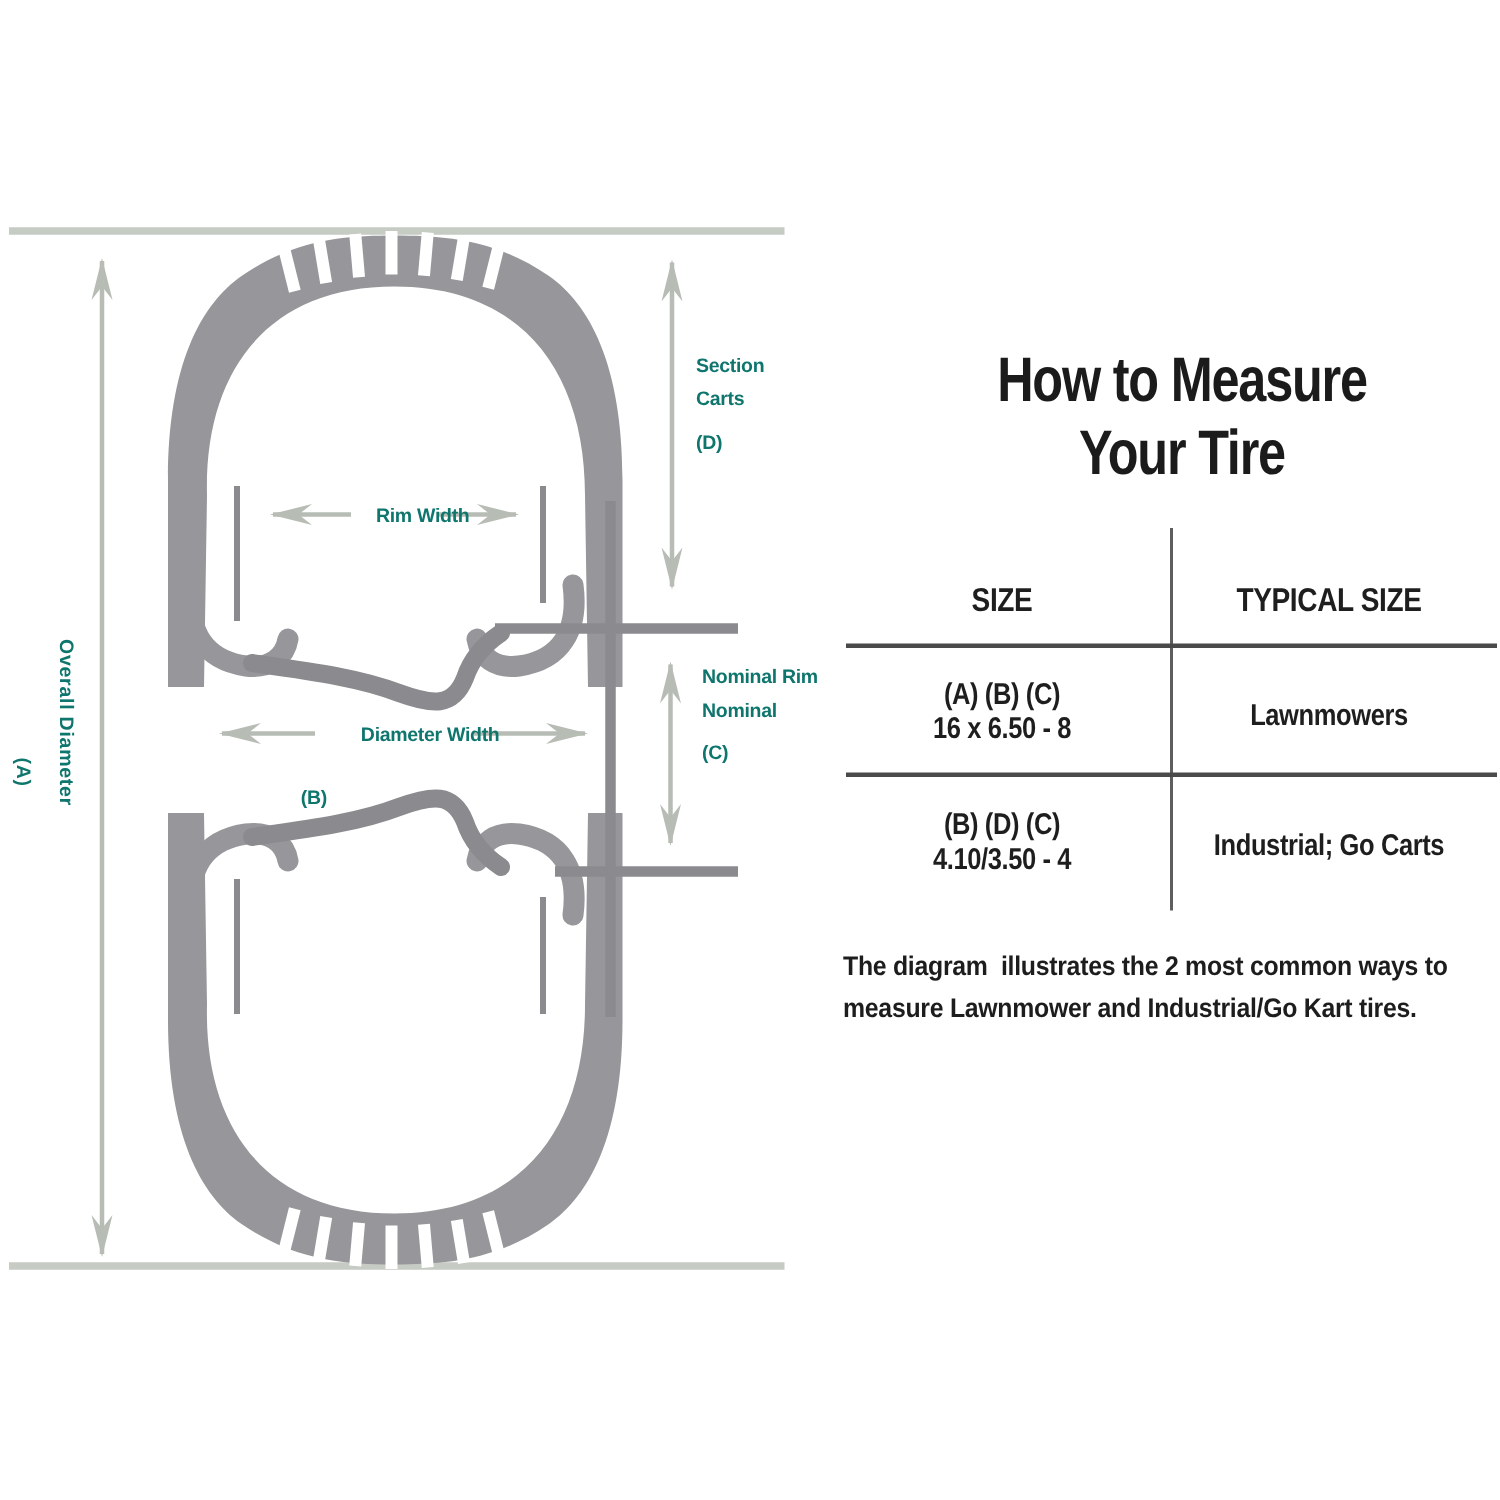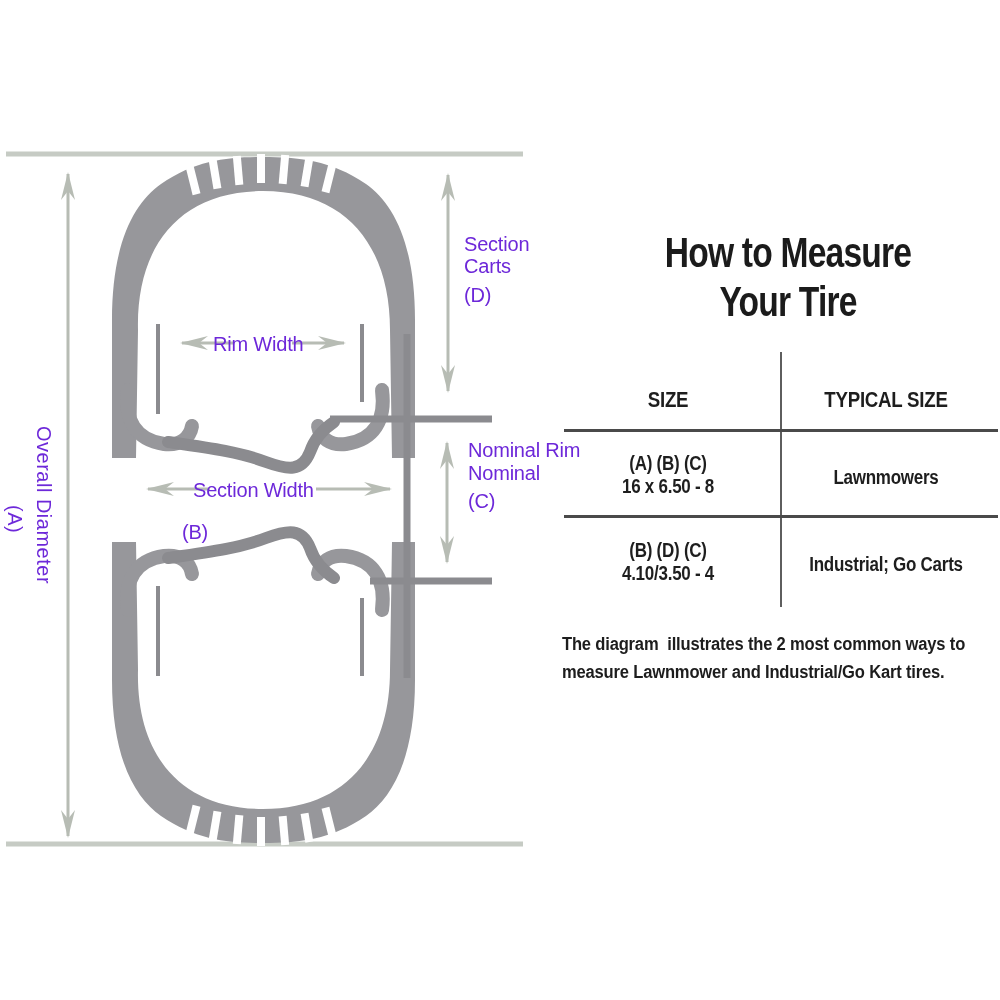--- a/index.html
+++ b/index.html
@@ -2,24 +2,24 @@
 <html><head>
 <meta charset="utf-8">
 <style>
   html,body{margin:0;padding:0;}
   body{
     width:1000px;height:1000px;position:relative;background:#ffffff;
     font-family:"Liberation Sans","DejaVu Sans",sans-serif;overflow:hidden;
   }
   svg.diagram-layer{position:absolute;left:0;top:0;width:1000px;height:1000px;}
   .dlabel{
-    position:absolute;color:#6d28d9;font-weight:normal;font-size:20px;
+    position:absolute;color:#0f766e;font-weight:bold;font-size:13px;
     letter-spacing:-0.2px;line-height:22px;white-space:nowrap;
   }
-  .center{text-align:left;}
+  .center{text-align:right;}
   .vertical-text{
     writing-mode:vertical-rl;text-orientation:mixed;letter-spacing:0.5px;
   }
   .title{
     position:absolute;left:570px;top:228px;width:436px;text-align:center;
     font-size:42px;font-weight:bold;color:#1b1b1b;line-height:49px;
     letter-spacing:-1px;transform:scaleX(0.80);transform-origin:50% 50%;
   }
   .th{
     position:absolute;width:200px;text-align:center;font-size:22px;
@@ -101,21 +101,21 @@
 <div class="dlabel vertical-text" style="left:4px;top:505px;height:50px;">(A)</div>
 
 <div class="dlabel center" style="left:213px;top:333px;width:100px;">Rim Width</div>
 
 <div class="dlabel" style="left:464px;top:233px;">
   <div>Section</div>
   <div>Carts</div>
   <div style="margin-top:7px;">(D)</div>
 </div>
 
-<div class="dlabel center" style="left:193px;top:479px;width:140px;">Section Width</div>
+<div class="dlabel center" style="left:193px;top:479px;width:140px;">Diameter Width</div>
 <div class="dlabel center" style="left:182px;top:521px;width:36px;">(B)</div>
 
 <div class="dlabel" style="left:468px;top:439px;line-height:23px;">
   <div>Nominal Rim</div>
   <div>Nominal</div>
   <div style="margin-top:5px;">(C)</div>
 </div>
 
 <div class="title">
   <div>How to Measure</div>

